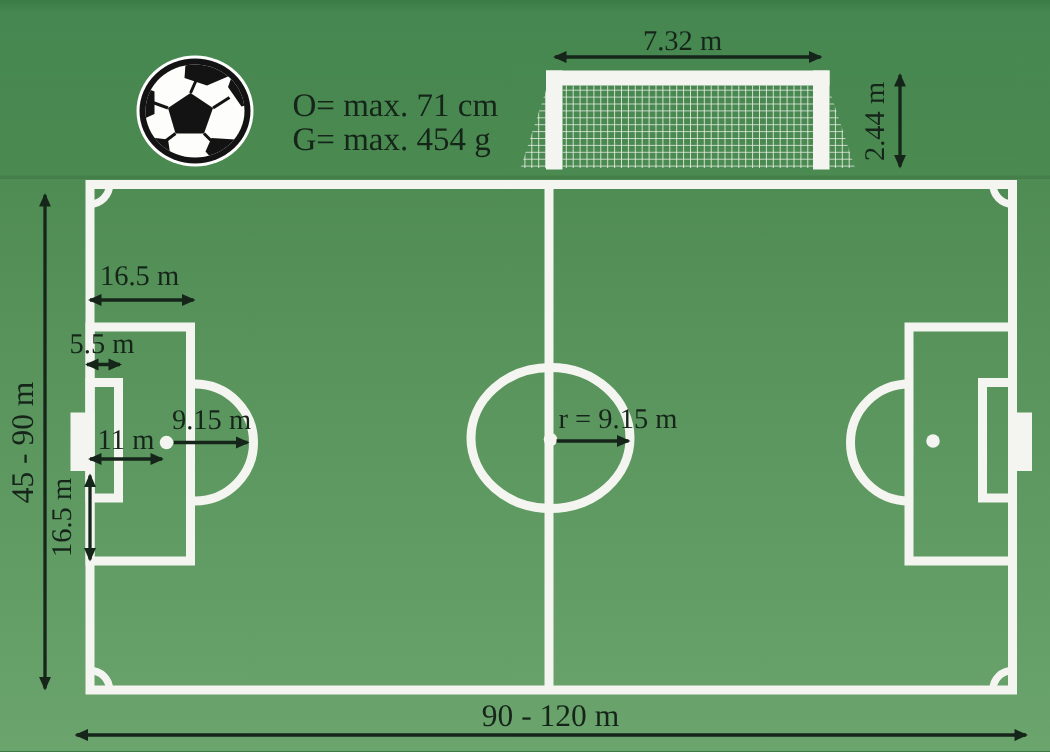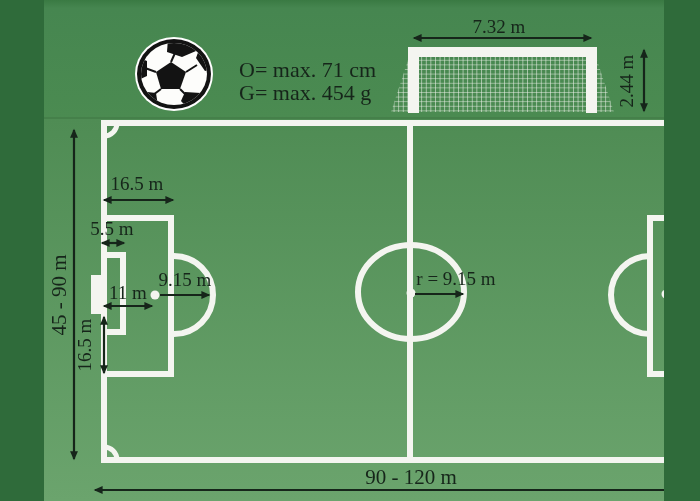--- a/index.html
+++ b/index.html
@@ -1,16 +1,16 @@
 <!DOCTYPE html>
 <html><head>
 <meta charset="utf-8">
 <style>
   html,body{margin:0;padding:0;background:#2f6b3a;}
-  .stage{width:620px;height:501px;position:relative;overflow:hidden;margin-left:44px;}
+  .stage{width:700px;height:501px;position:relative;overflow:hidden;}
   svg{display:block;}
   text.dim{font-family:"Liberation Serif","DejaVu Serif",serif;fill:#16251a;}
   .shaft{stroke:#16251a;stroke-width:2.2;}
   .wline{stroke:#f4f5f0;fill:none;}
 </style>
 </head>
 <body>
 
 <div class="stage">
 <svg width="700" height="501" viewBox="0 0 700 501" xmlns="http://www.w3.org/2000/svg">

